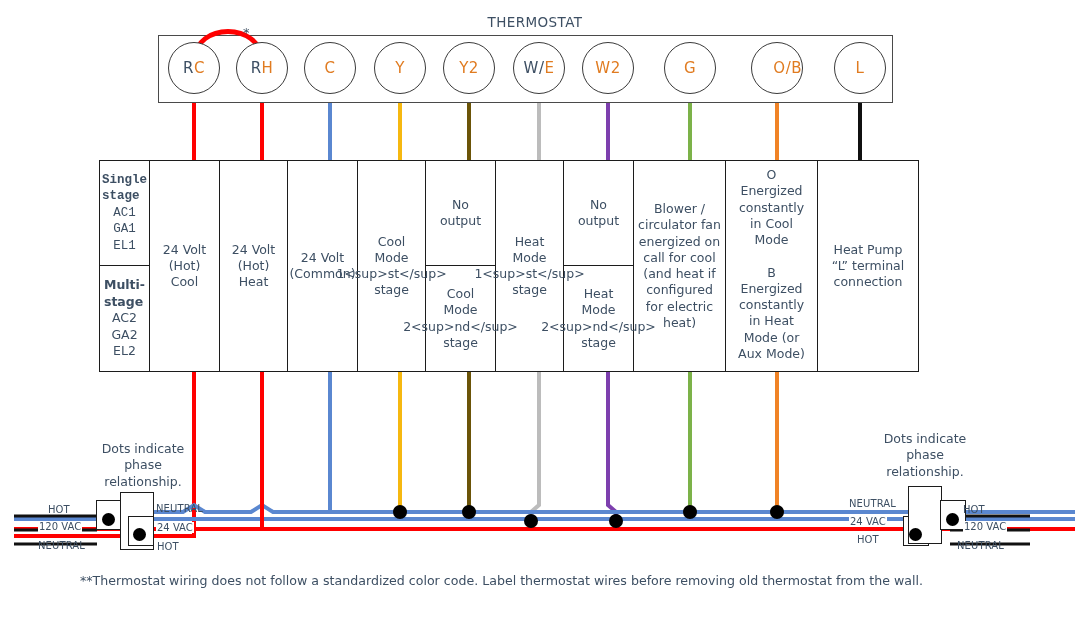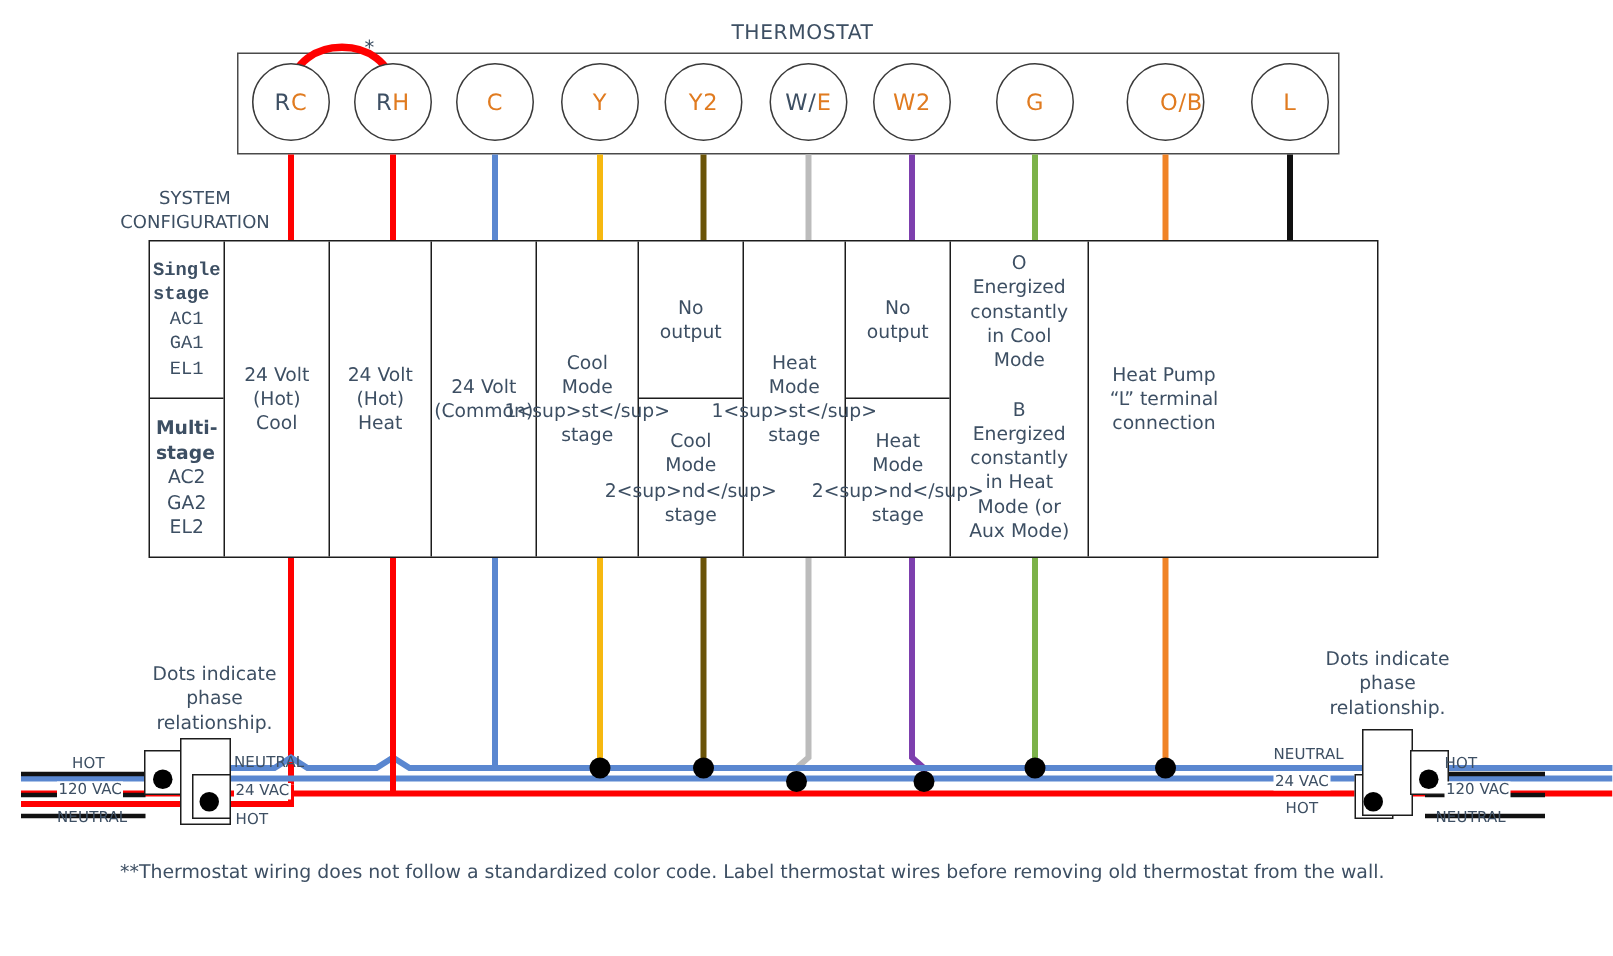--- a/index.html
+++ b/index.html
@@ -195,21 +195,20 @@
   <div class="terminal" style="left:664px;">
       <span class="t2">G</span>
     </div>
   <div class="terminal" style="left:751px;justify-content:flex-end;">
       <span class="t2">O/B</span>
     </div>
   <div class="terminal" style="left:834px;">
       <span class="t2">L</span>
     </div>
 
-  <div class="lbl ctr" id="system-config-caption">SYSTEM<br>CONFIGURATION</div>
 
   <div id="config-table">
 
     <div class="col" id="col-stage">
       <div class="stage-cell top">
         <span class="stage-title">Single<br>stage</span>
         <span>AC1</span>
         <span>GA1</span>
         <span>EL1</span>
       </div>
@@ -244,20 +243,23 @@
 
     <div class="col" style="width:68px">
       <div class="cell full">Heat<br>Mode 1&lt;sup&gt;st&lt;/sup&gt;<br>stage</div>
     </div>
 
     <div class="col" style="width:70px">
       <div class="cell half halfb">No<br>output</div>
       <div class="cell half">Heat<br>Mode 2&lt;sup&gt;nd&lt;/sup&gt;<br>stage</div>
     </div>
 
+    <div class="col" style="width:92px">
+      <div class="cell full">Blower /<br>circulator fan<br>energized on<br>call for cool<br>(and heat if<br>configured<br>for electric<br>heat)</div>
+    </div>
 
     <div class="col" style="width:92px">
       <div class="cell full" style="align-items:flex-start; padding-top:6px;">O<br>Energized<br>constantly<br>in Cool<br>Mode<br><br>B<br>Energized<br>constantly<br>in Heat<br>Mode (or<br>Aux Mode)</div>
     </div>
 
     <div class="col" style="width:100px">
       <div class="cell full">Heat Pump<br>“L” terminal<br>connection</div>
     </div>
   </div>
 

